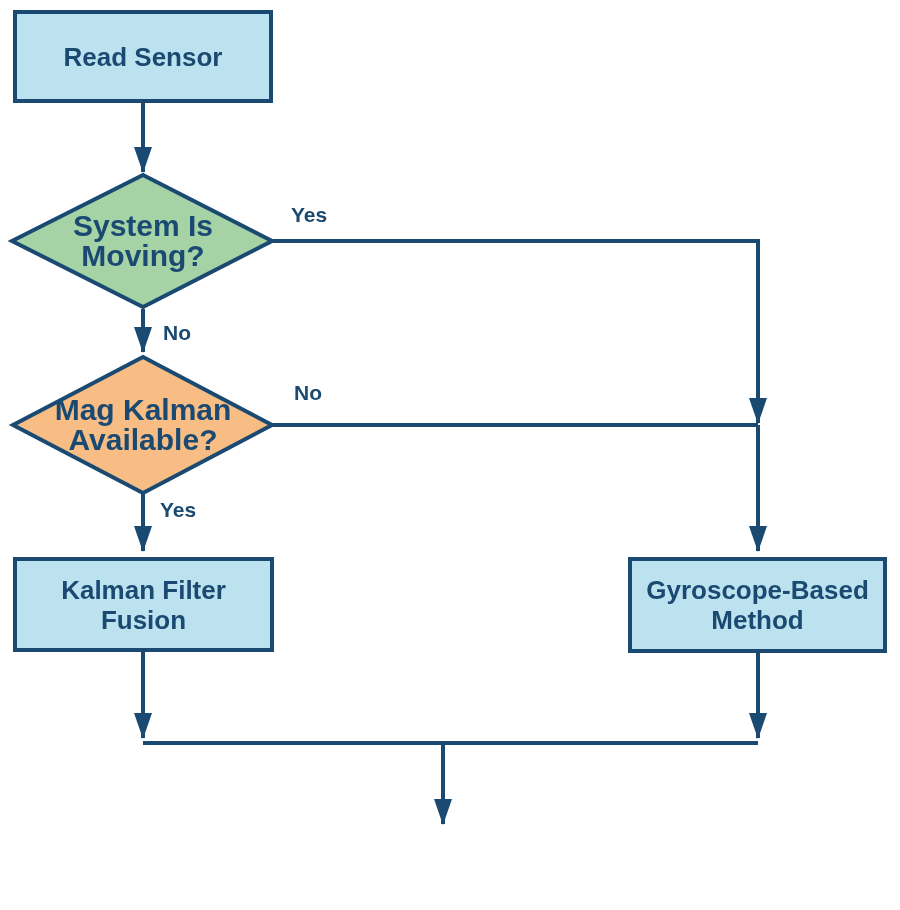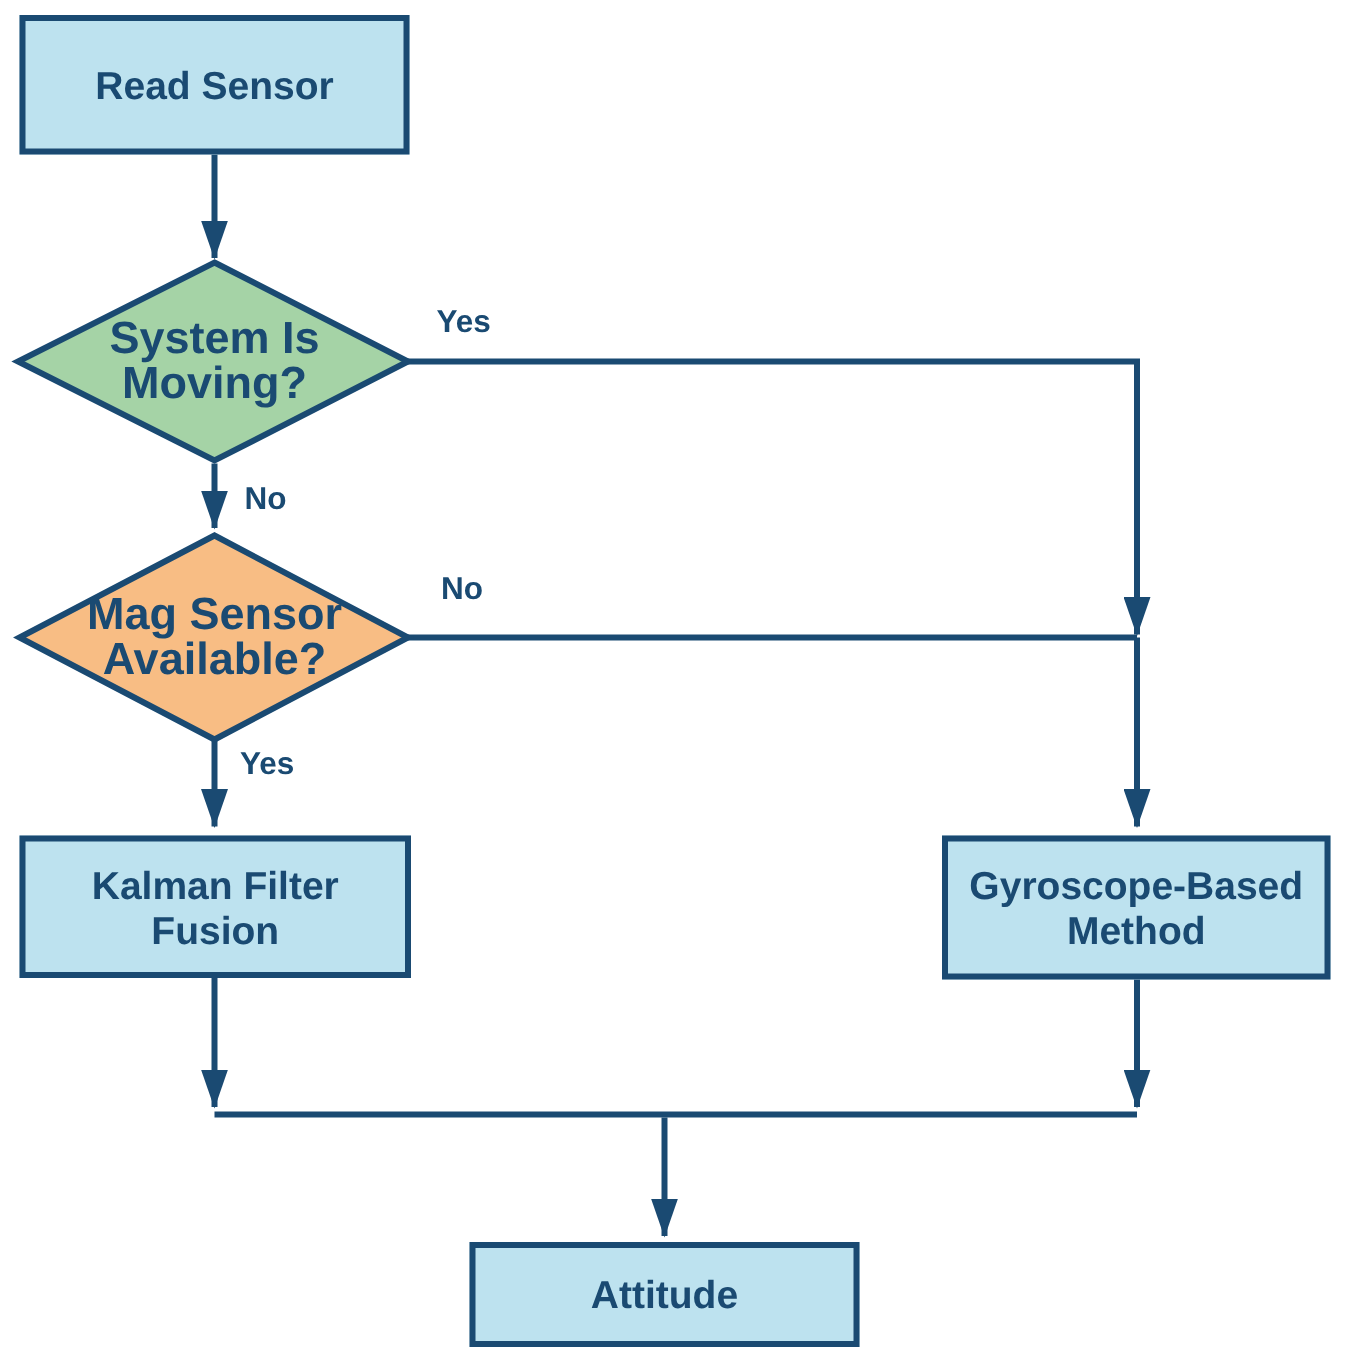--- a/index.html
+++ b/index.html
@@ -102,28 +102,25 @@
   <div class="node" style="left:628px; top:557px; width:259px; height:96px;">
     <span>Gyroscope-Based
 Method</span>
   </div>
 
   <div class="node" style="left:13px; top:557px; width:261px; height:95px;">
     <span>Kalman Filter
 Fusion</span>
   </div>
 
-  <div class="node" style="left:313px; top:828px; width:260px; height:70px;">
-    <span>Attitude</span>
-  </div>
 
   <div class="diamond-label" style="left:33px; top:206px; width:220px; height:70px;">System Is
 Moving?</div>
 
-  <div class="diamond-label" style="left:33px; top:390px; width:220px; height:70px;">Mag Sensor
+  <div class="diamond-label" style="left:33px; top:390px; width:220px; height:70px;">Mag Kalman
 Available?</div>
 
   <div class="edge-label" style="left:291px; top:202px;">Yes</div>
 
   <div class="edge-label" style="left:163px; top:320px;">No</div>
 
   <div class="edge-label" style="left:294px; top:380px;">No</div>
 
   <div class="edge-label" style="left:160px; top:497px;">Yes</div>
 

